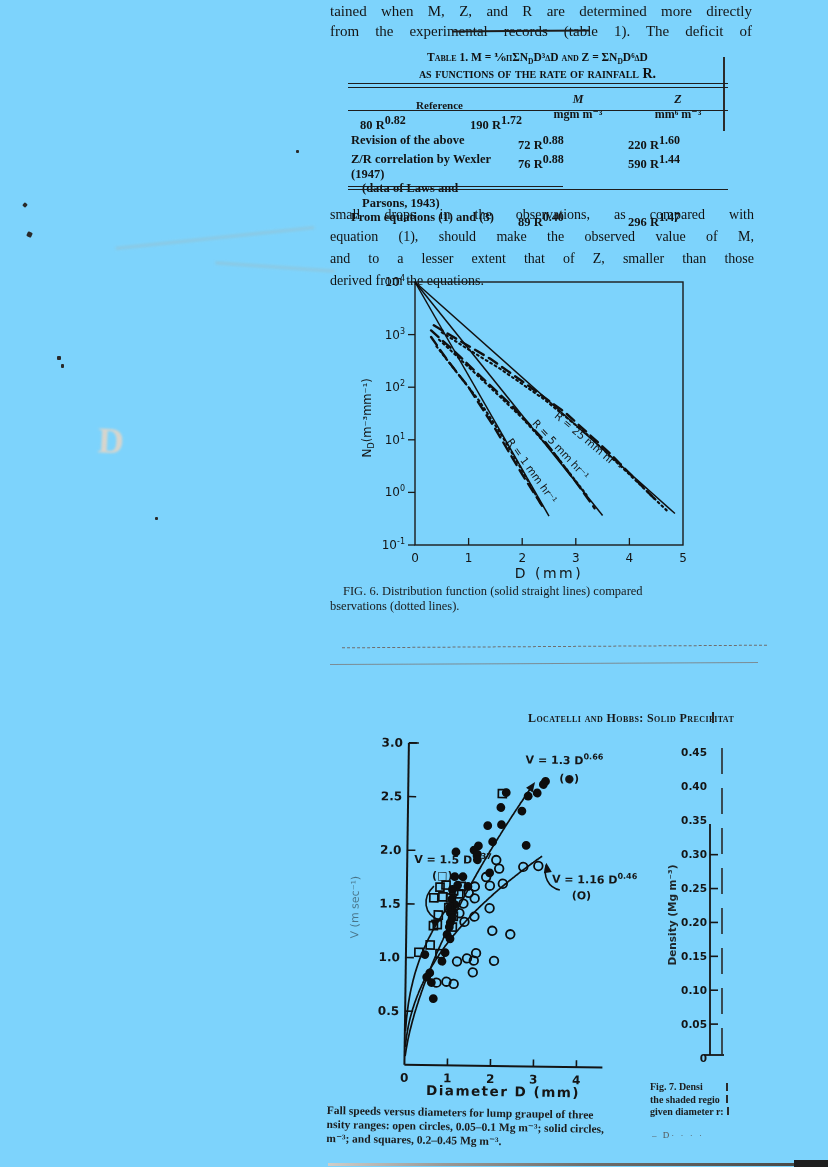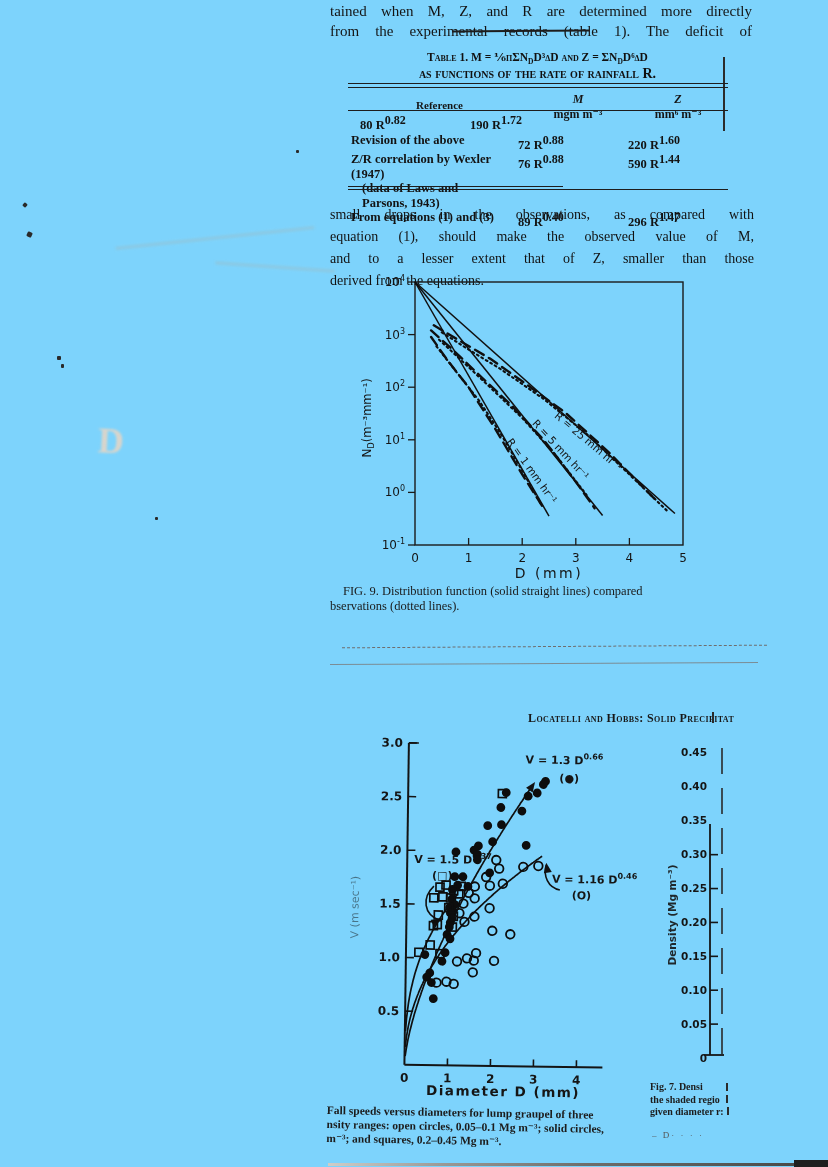--- a/index.html
+++ b/index.html
@@ -156,21 +156,21 @@
       <path d="M73.1,62.4 L94.5,81.5 L121.3,107.1 L153.5,137.4 L185.6,171.8 L217.8,213.7 L236.6,240.2" fill="none" stroke="#101010" stroke-width="2.4" stroke-dasharray="10,6" stroke-linecap="round"></path>
       <path d="M73.1,69.0 L89.2,91.9 L110.6,119.2 L137.4,161.1 L164.2,206.4 L185.6,240.2" fill="none" stroke="#101010" stroke-width="2.4" stroke-dasharray="10,6" stroke-linecap="round"></path>
       <path d="M83.8,64.4 L110.6,81.5 L142.8,101.2 L185.6,130.9 L228.5,165.8 L271.4,206.4 L308.9,242.6" fill="none" stroke="#101010" stroke-width="2.1" stroke-dasharray="1.8,3.4" stroke-linecap="round"></path>
       <path d="M81.1,71.7 L105.2,94.1 L132.0,119.2 L164.2,150.0 L196.4,185.5 L228.5,226.8" fill="none" stroke="#101010" stroke-width="2.1" stroke-dasharray="1.8,3.4" stroke-linecap="round"></path>
       <path d="M78.4,78.3 L99.9,105.8 L121.3,132.9 L142.8,165.8 L164.2,202.6 L183.0,236.1" fill="none" stroke="#101010" stroke-width="2.1" stroke-dasharray="1.8,3.4" stroke-linecap="round"></path>
       <text x="13" y="150" font-size="12.5" text-anchor="middle" transform="rotate(-90 13 150)">N<tspan dy="3" font-size="8">D</tspan><tspan dy="-3" font-size="11.5">(m⁻³mm⁻¹)</tspan></text>
       <text x="191" y="310" text-anchor="middle" font-size="14" letter-spacing="2.5">D (mm)</text>
     </svg>
 
   <div class="abs cap" style="left:330px;top:584px;width:438px;">
-    <div style="padding-left:13px;">FIG. 9. Distribution function (solid straight lines) compared</div>
+    <div style="padding-left:13px;">FIG. 6. Distribution function (solid straight lines) compared</div>
     <div>bservations (dotted lines).</div>
   </div>
 
   <div class="dashline" style="left:342px;top:646px;width:425px;transform:rotate(-.35deg)"></div>
   <div class="dashline2" style="left:330px;top:663px;width:428px;transform:rotate(-.3deg)"></div>
 
   <div class="abs runhead" style="left:528px;top:711px;">Locatelli and Hobbs: Solid Precipitat</div>
   <div class="vbar" style="left:712px;top:712px;height:11px;"></div>
 
   <svg id="fs-svg" class="abs" style="left:350px;top:735px;transform:rotate(.8deg);transform-origin:0 0;" width="330" height="375" viewBox="0 0 330 375">

